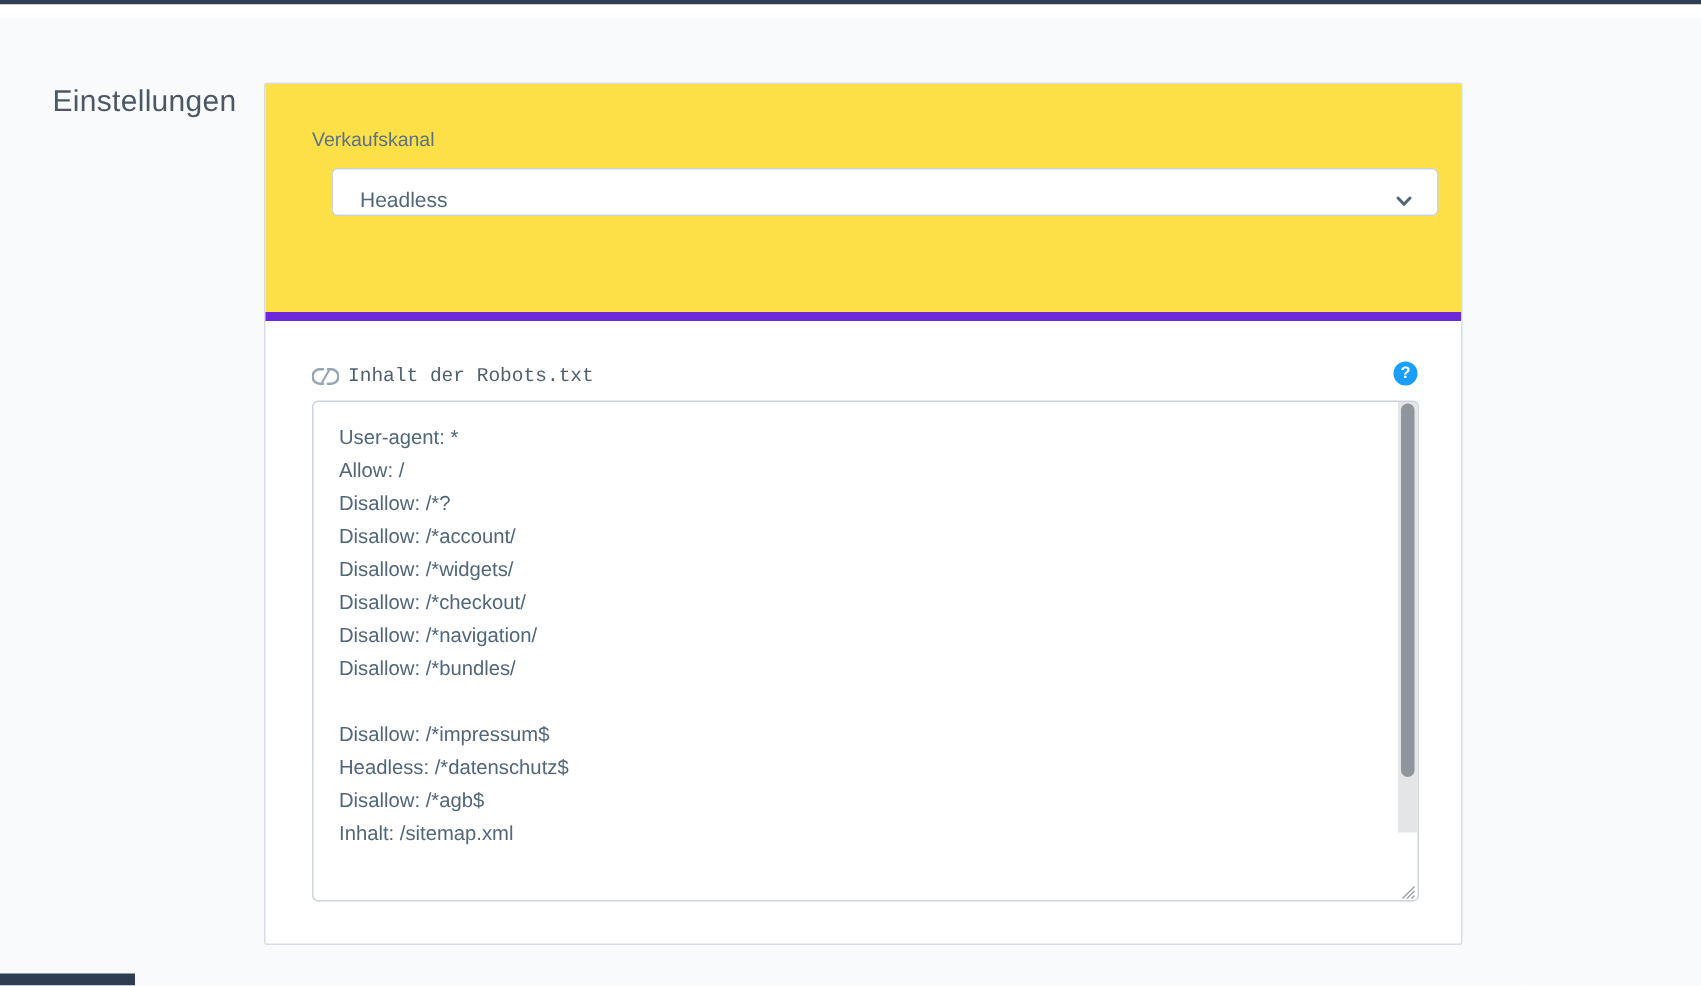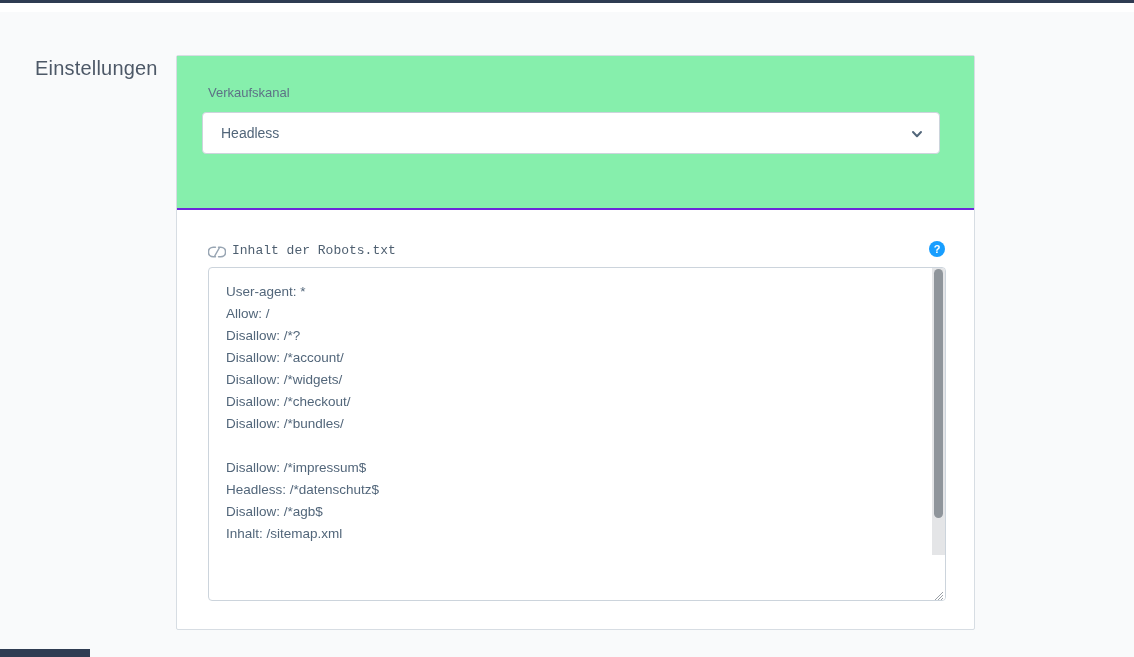--- a/index.html
+++ b/index.html
@@ -18,28 +18,28 @@
     font-size:20px;color:#4d5867;letter-spacing:.2px;
   }
 
   .card{
     position:absolute;left:176px;top:55px;width:799px;height:575px;
     box-sizing:border-box;background:#ffffff;
     border:1px solid #d7dde3;border-radius:2px;
   }
   .card-header{
     position:absolute;top:0;left:0;right:0;height:152px;
-    background:#86efac;border-bottom:2px solid #6d28d9;
+    background:#fde047;border-bottom:6px solid #6d28d9;
   }
   .field-label{
     position:absolute;left:31px;top:29px;
     font-size:13px;color:#5d7186;
   }
   .select-box{
-    position:absolute;left:25px;top:56px;width:738px;height:42px;
+    position:absolute;left:44px;top:56px;width:738px;height:32px;
     box-sizing:border-box;background:#ffffff;
     border:1px solid #ccd4dc;border-radius:4px;cursor:pointer;
   }
   .select-value{
     position:absolute;left:18px;top:0;line-height:40px;
     font-size:14px;color:#52667a;
   }
   .select-chevron{position:absolute;right:15px;top:14px;width:14px;height:14px;}
 
   .card-body{position:absolute;top:153px;left:0;right:0;bottom:0;}
@@ -121,20 +121,21 @@
     <div class="help-badge">?</div>
 
     <div class="textarea-wrap">
       <div class="ta-content">
           <div class="ta-line">User-agent: *</div>
           <div class="ta-line">Allow: /</div>
           <div class="ta-line">Disallow: /*?</div>
           <div class="ta-line">Disallow: /*account/</div>
           <div class="ta-line">Disallow: /*widgets/</div>
           <div class="ta-line">Disallow: /*checkout/</div>
+          <div class="ta-line">Disallow: /*navigation/</div>
           <div class="ta-line">Disallow: /*bundles/</div>
           <div class="ta-line"></div>
           <div class="ta-line">Disallow: /*impressum$</div>
           <div class="ta-line">Headless: /*datenschutz$</div>
           <div class="ta-line">Disallow: /*agb$</div>
           <div class="ta-line">Inhalt: /sitemap.xml</div>
         </div>
 
       <div class="sb-track">
         <div class="sb-thumb"></div>

